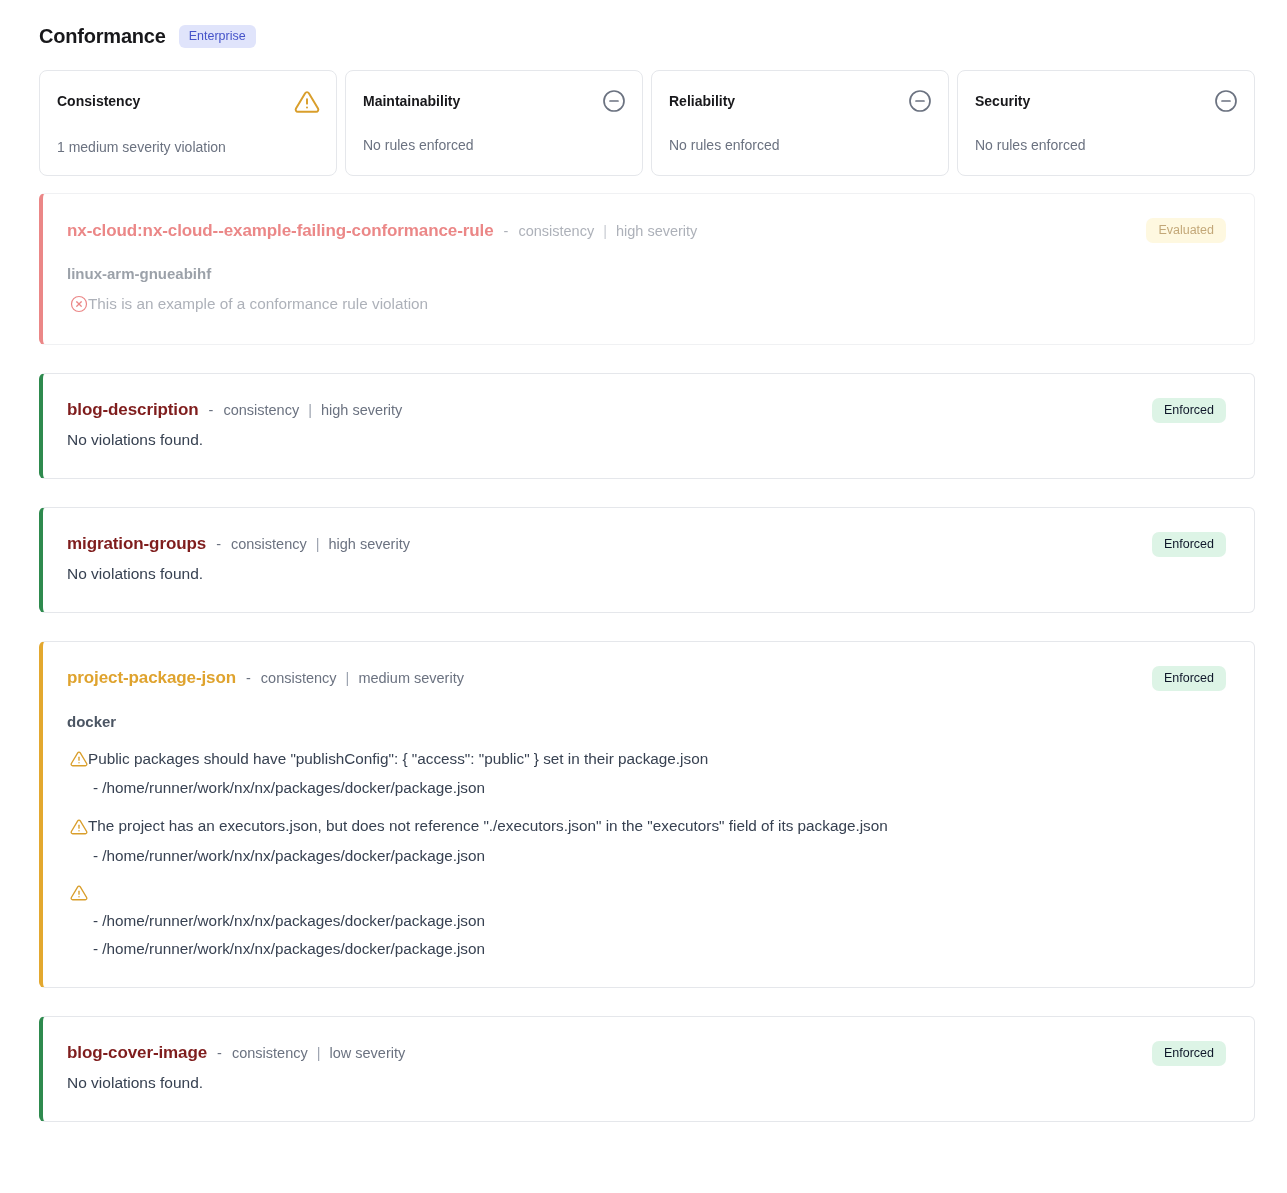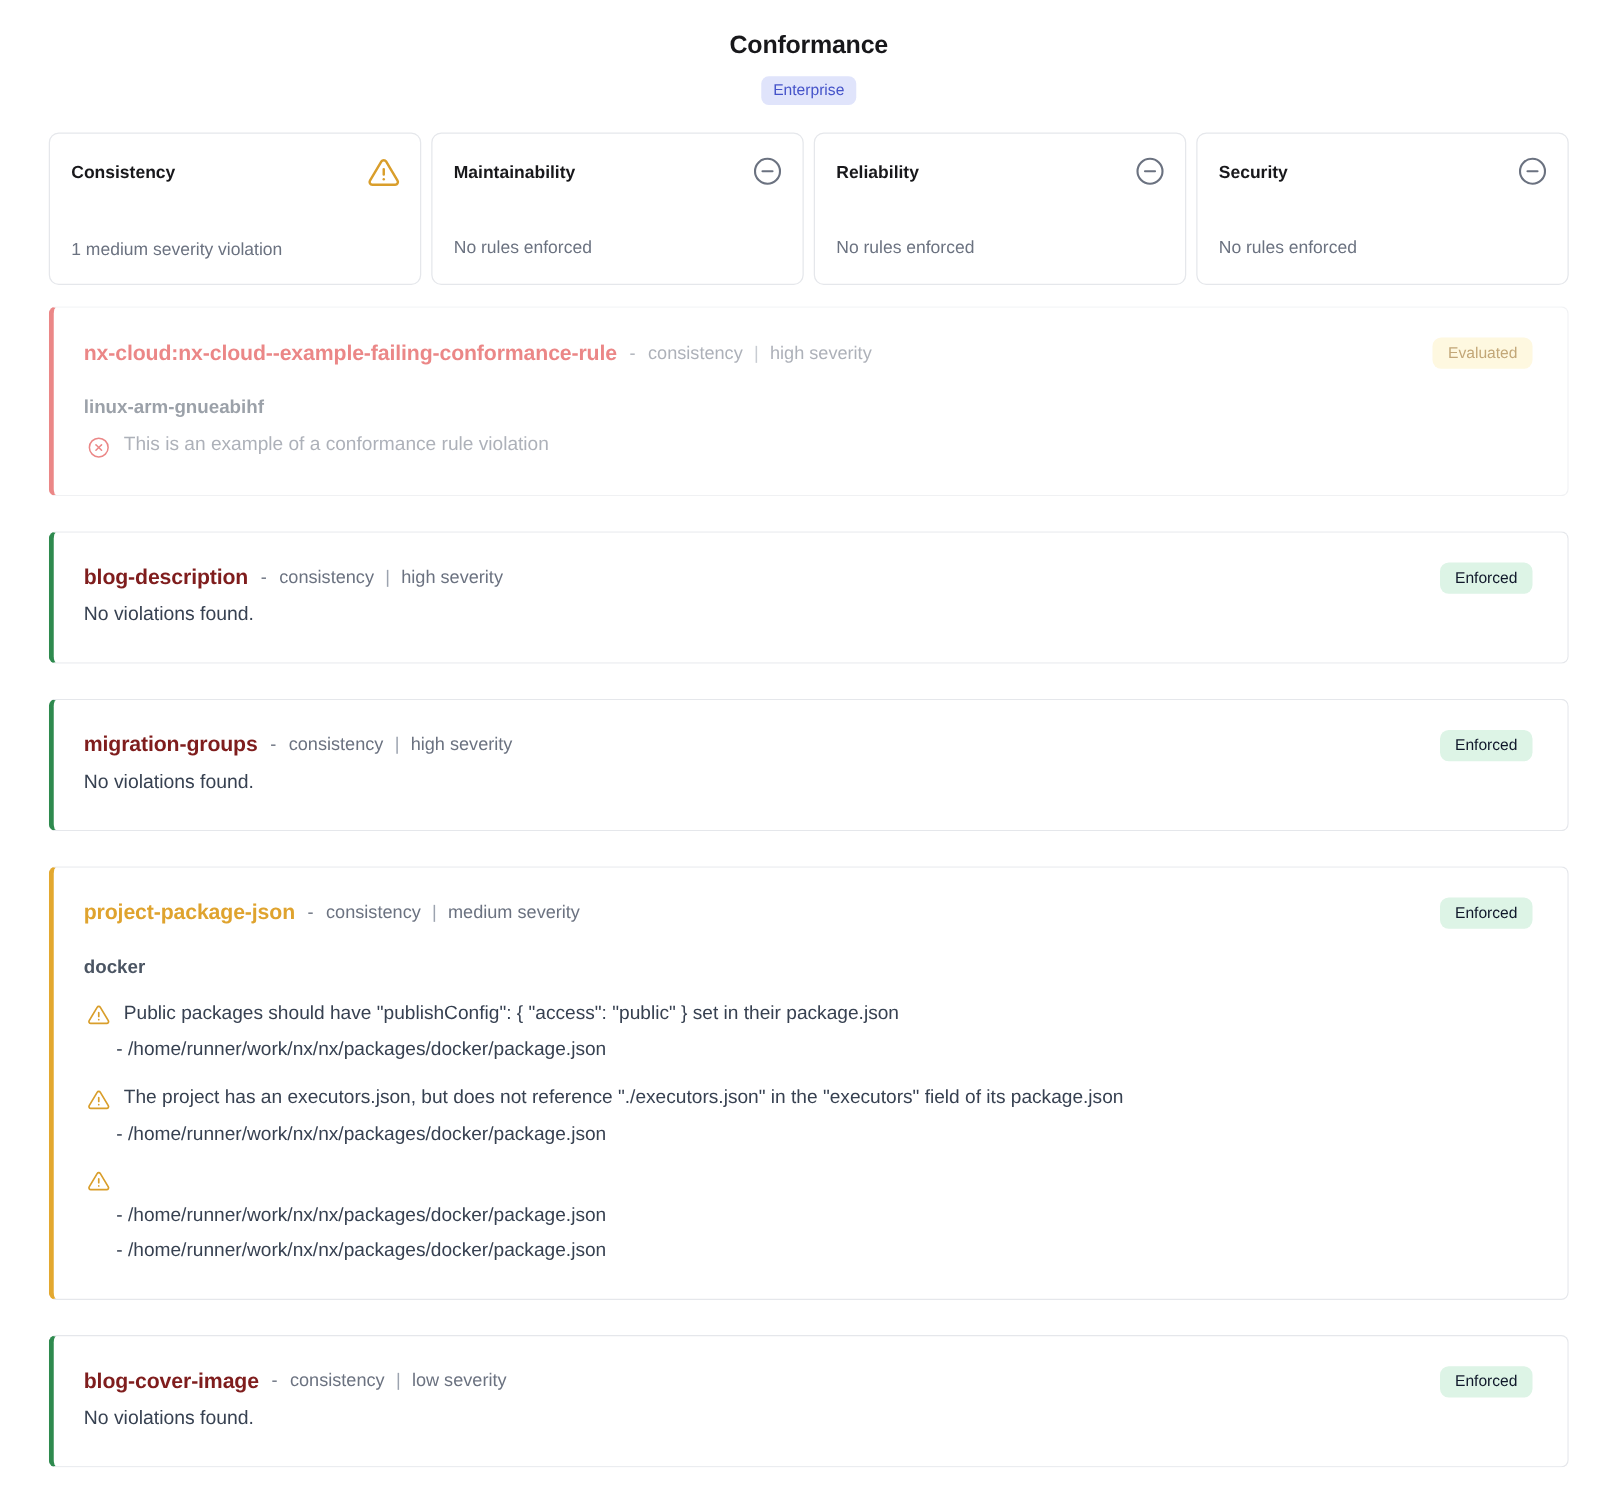--- a/index.html
+++ b/index.html
@@ -5,40 +5,40 @@
   * { box-sizing: border-box; margin: 0; padding: 0; }
   html, body { background: #ffffff; }
   body {
     width: 1287px; height: 1193px;
     font-family: "Liberation Sans", "DejaVu Sans", sans-serif;
     color: #374151;
   }
   .page { padding: 25px 32px 0 39px; }
 
   
-  .page-header { display: flex; align-items: center; gap: 13px; flex-direction: column; }
+  .page-header { display: flex; align-items: center; gap: 13px; }
   .page-title { font-size: 20px; font-weight: 700; color: #18181b; letter-spacing: -0.2px; }
   .plan-badge {
     background: #e0e4fb; color: #4553c9;
     font-size: 12.5px; font-weight: 500;
     padding: 4px 10px; border-radius: 6px; line-height: 1.2;
   }
 
   
   .summary-row {
     display: grid; grid-template-columns: repeat(4, 1fr); gap: 8px;
     margin-top: 22px;
   }
   .summary-card {
     border: 1px solid #e5e7eb; border-radius: 8px;
     padding: 18px 16px 20px 17px; background: #fff;
   }
   .summary-card .top { display: flex; align-items: flex-start; justify-content: space-between; }
   .summary-card .title { font-size: 14px; font-weight: 700; color: #18181b; padding-top: 4px; }
-  .summary-card .status { font-size: 14px; color: #6b7280; margin-top: 40px; }
+  .summary-card .status { font-size: 14px; color: #6b7280; margin-top: 24px; }
   .icon svg { display: block; }
 
   
   .rule-card {
     border: 1px solid #e5e7eb; border-radius: 6px; background: #fff;
     border-left-width: 4px; border-left-style: solid;
     padding: 24px 28px 29px 24px;
     margin-top: 28px;
   }
   .rule-card.first { margin-top: 17px; }
@@ -59,21 +59,21 @@
   .state-badge {
     margin-left: auto; font-size: 12.5px; font-weight: 500;
     padding: 5px 12px; border-radius: 7px; line-height: 1.2;
   }
   .state-badge.enforced  { background: #ddf4e6; color: #0f172a; }
   .state-badge.evaluated { background: #fef3c7; color: #92600a; }
 
   .project-name { font-size: 15px; font-weight: 700; color: #4b5563; margin-top: 22px; }
   .no-violations { font-size: 15.5px; color: #374151; margin-top: 8px; }
 
-  .violation { display: flex; align-items: flex-end; gap: 11px; margin-top: 19px; padding-left: 3px; }
+  .violation { display: flex; align-items: center; margin-top: 19px; padding-left: 3px; }
   .violation.tight { margin-top: 12px; }
   .violation .msg { font-size: 15.3px; color: #374151; line-height: 1.35; }
   .violation .msg.muted { color: #6b7280; }
   .violation-path { font-size: 15.3px; color: #374151; margin-top: 10px; padding-left: 26px; }
 </style>
 </head>
 <body>
 
 <div class="page">
 

